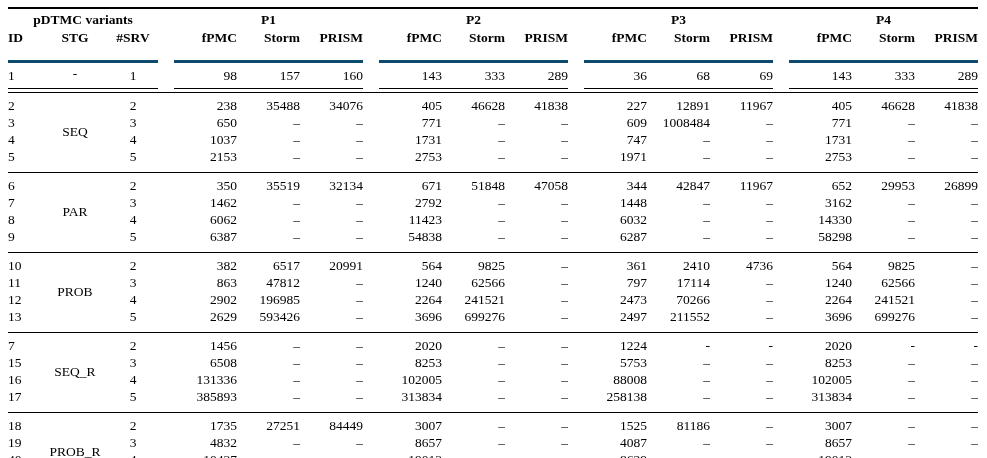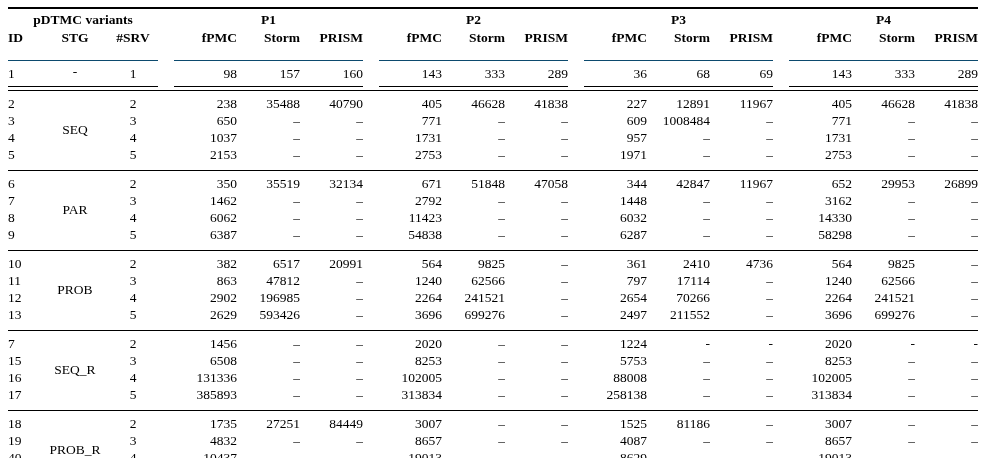--- a/index.html
+++ b/index.html
@@ -19,21 +19,21 @@
     font-size: 13.5px; line-height: 17px; padding: 0;
     white-space: nowrap; overflow: hidden;
     vertical-align: middle;
   }
   thead th { font-weight: bold; }
   .a-left   { text-align: left; }
   .a-center { text-align: center; }
   .a-right  { text-align: right; }
   .sp { border: none; }
   
-  .cmid { border-bottom: 1px solid #0c4a6e; padding-bottom: 14px; }
+  .cmid { border-bottom: 3px solid #0c4a6e; padding-bottom: 14px; }
   tr.cmidrow td:not(.sp) { border-bottom: 1px solid #000; }
   tr.cmidrow td { padding-top: 4px; padding-bottom: 4px; }
   
   tr.rule td { border-bottom: 1px solid #000; height: 3px; padding: 0; }
   tr.sec-first td { padding-top: 4px; }
   tr.sec-last  td { padding-bottom: 4px; }
   tr.sec-first td[rowspan] { padding-top: 0; }
   td.stg { font-size: 13.5px; }
   thead tr.grp th { line-height: 18px; padding-top: 2px; }
 </style>
@@ -122,21 +122,21 @@
         <tr class="rule">
           <td colspan="19"></td>
         </tr>
         <tr class="sec-first">
           <td class="a-left">2</td>
           <td class="a-center stg" rowspan="4">SEQ</td>
           <td class="a-center">2</td>
           <td class="sp"></td>
           <td class="a-right">238</td>
           <td class="a-right">35488</td>
-          <td class="a-right">40790</td>
+          <td class="a-right">34076</td>
           <td class="sp"></td>
           <td class="a-right">405</td>
           <td class="a-right">46628</td>
           <td class="a-right">41838</td>
           <td class="sp"></td>
           <td class="a-right">227</td>
           <td class="a-right">12891</td>
           <td class="a-right">11967</td>
           <td class="sp"></td>
           <td class="a-right">405</td>
@@ -168,21 +168,21 @@
           <td class="a-center">4</td>
           <td class="sp"></td>
           <td class="a-right">1037</td>
           <td class="a-right">–</td>
           <td class="a-right">–</td>
           <td class="sp"></td>
           <td class="a-right">1731</td>
           <td class="a-right">–</td>
           <td class="a-right">–</td>
           <td class="sp"></td>
-          <td class="a-right">957</td>
+          <td class="a-right">747</td>
           <td class="a-right">–</td>
           <td class="a-right">–</td>
           <td class="sp"></td>
           <td class="a-right">1731</td>
           <td class="a-right">–</td>
           <td class="a-right">–</td>
         </tr>
         <tr class="sec-last">
           <td class="a-left">5</td>
           <td class="a-center">5</td>
@@ -336,21 +336,21 @@
           <td class="a-center">4</td>
           <td class="sp"></td>
           <td class="a-right">2902</td>
           <td class="a-right">196985</td>
           <td class="a-right">–</td>
           <td class="sp"></td>
           <td class="a-right">2264</td>
           <td class="a-right">241521</td>
           <td class="a-right">–</td>
           <td class="sp"></td>
-          <td class="a-right">2654</td>
+          <td class="a-right">2473</td>
           <td class="a-right">70266</td>
           <td class="a-right">–</td>
           <td class="sp"></td>
           <td class="a-right">2264</td>
           <td class="a-right">241521</td>
           <td class="a-right">–</td>
         </tr>
         <tr class="sec-last">
           <td class="a-left">13</td>
           <td class="a-center">5</td>

